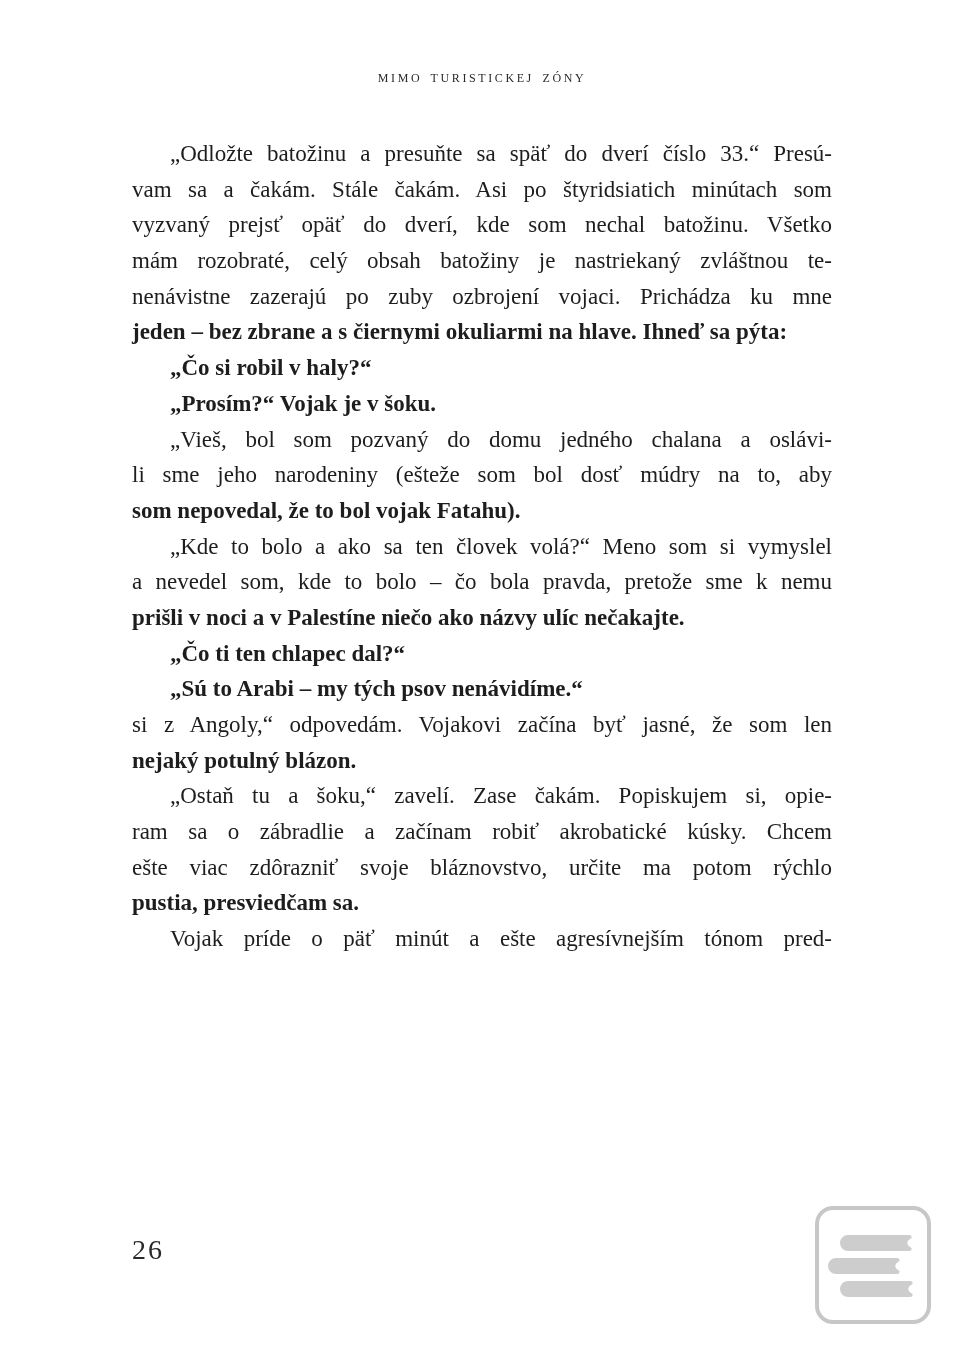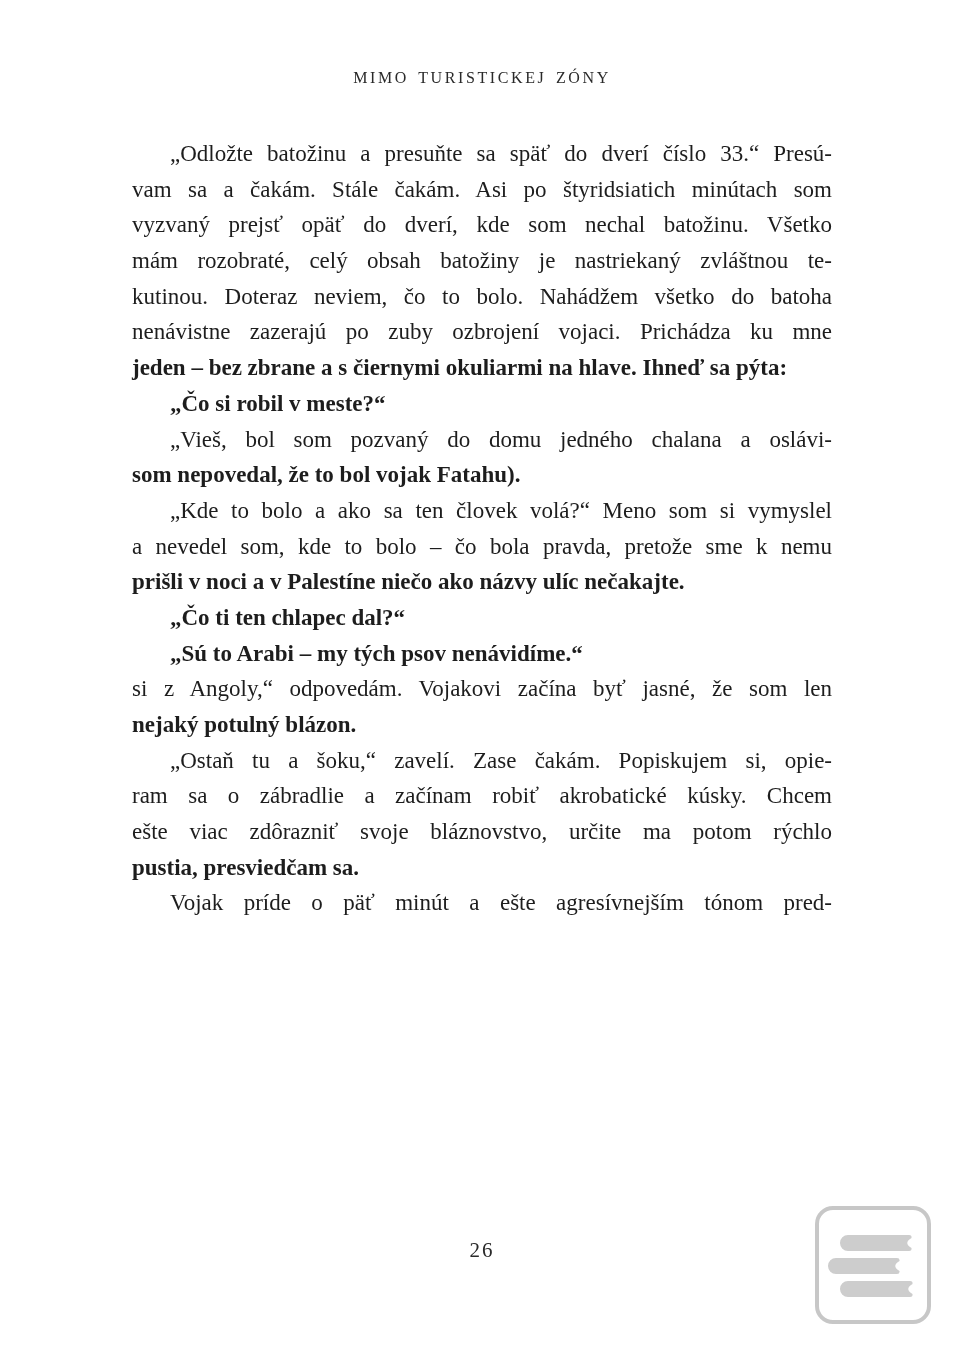--- a/index.html
+++ b/index.html
@@ -18,21 +18,21 @@
     position: absolute;
     inset: 0;
     background: #ffffff;
   }
   .running-header {
     position: absolute;
     left: 132px;
     top: 66px;
     width: 700px;
     text-align: center;
-    font-size: 16px;
+    font-size: 12px;
     letter-spacing: 2.6px;
     word-spacing: 3px;
     color: #2a2a2a;
     line-height: 24px;
   }
   .text-block {
     position: absolute;
     left: 132px;
     top: 136px;
     width: 700px;
@@ -52,22 +52,21 @@
   }
   .line.last {
     text-align-last: left;
     font-weight: bold;
   }
   .page-number {
     position: absolute;
     left: 132px;
     top: 1236px;
     width: 700px;
-    text-align: center;
-    font-size: 21px;
+    font-size: 28px;
     letter-spacing: 2px;
     color: #2a2a2a;
     line-height: 28px;
   }
   .watermark {
     position: absolute;
     left: 815px;
     top: 1206px;
     width: 116px;
     height: 118px;
@@ -79,29 +78,32 @@
 <div class="page">
 
   <div class="running-header">MIMO TURISTICKEJ ZÓNY</div>
 
   <div class="text-block">
       <div class="para">
         <div class="line first">„Odložte batožinu a presuňte sa späť do dverí číslo 33.“ Presú-</div>
         <div class="line">vam sa a čakám. Stále čakám. Asi po štyridsiatich minútach som</div>
         <div class="line">vyzvaný prejsť opäť do dverí, kde som nechal batožinu. Všetko</div>
         <div class="line">mám rozobraté, celý obsah batožiny je nastriekaný zvláštnou te-</div>
-        <div class="line">kutinou. Doteraz neviem, čo to bolo. Nahádžem všetko do batoha</div>
         <div class="line">nenávistne zazerajú po zuby ozbrojení vojaci. Prichádza ku mne</div>
         <div class="line last">jeden – bez zbrane a s čiernymi okuliarmi na hlave. Ihneď sa pýta:</div>
       </div>
       <div class="para">
-        <div class="line first last">„Čo si robil v meste?“</div>
+        <div class="line first last">„Čo si robil v haly?“</div>
+      </div>
+      <div class="para">
+        <div class="line first last">„Prosím?“ Vojak je v šoku.</div>
       </div>
       <div class="para">
         <div class="line first">„Vieš, bol som pozvaný do domu jedného chalana a oslávi-</div>
+        <div class="line">li sme jeho narodeniny (ešteže som bol dosť múdry na to, aby</div>
         <div class="line last">som nepovedal, že to bol vojak Fatahu).</div>
       </div>
       <div class="para">
         <div class="line first">„Kde to bolo a ako sa ten človek volá?“ Meno som si vymyslel</div>
         <div class="line">a nevedel som, kde to bolo – čo bola pravda, pretože sme k nemu</div>
         <div class="line last">prišli v noci a v Palestíne niečo ako názvy ulíc nečakajte.</div>
       </div>
       <div class="para">
         <div class="line first last">„Čo ti ten chlapec dal?“</div>
       </div>

